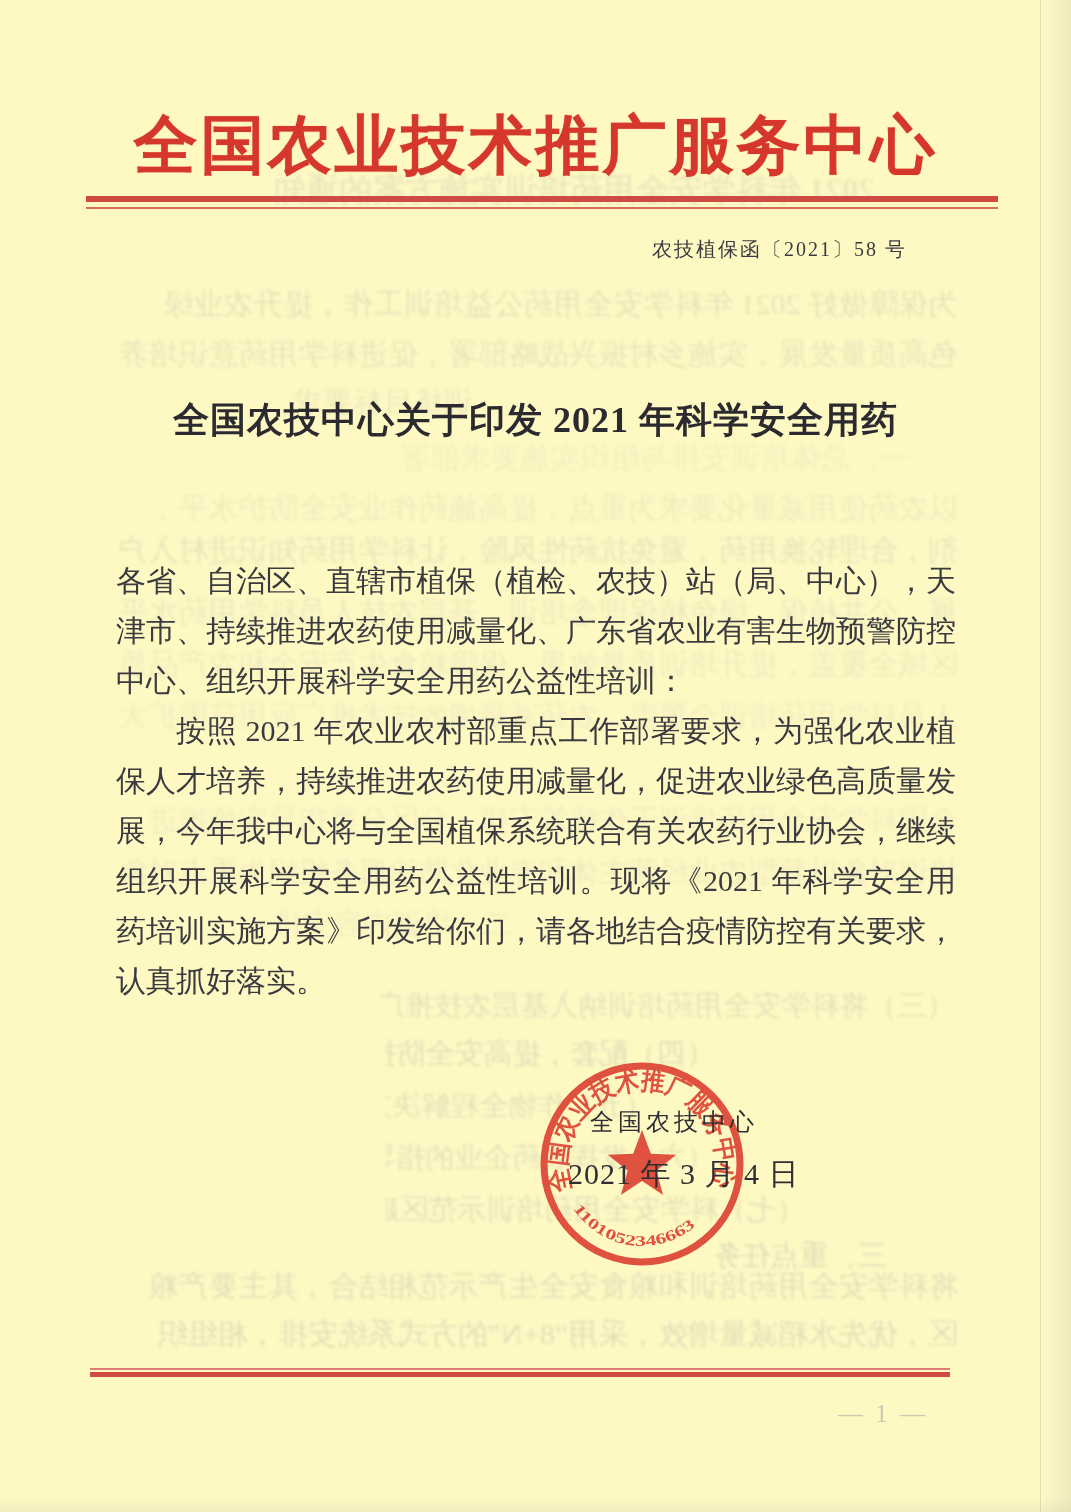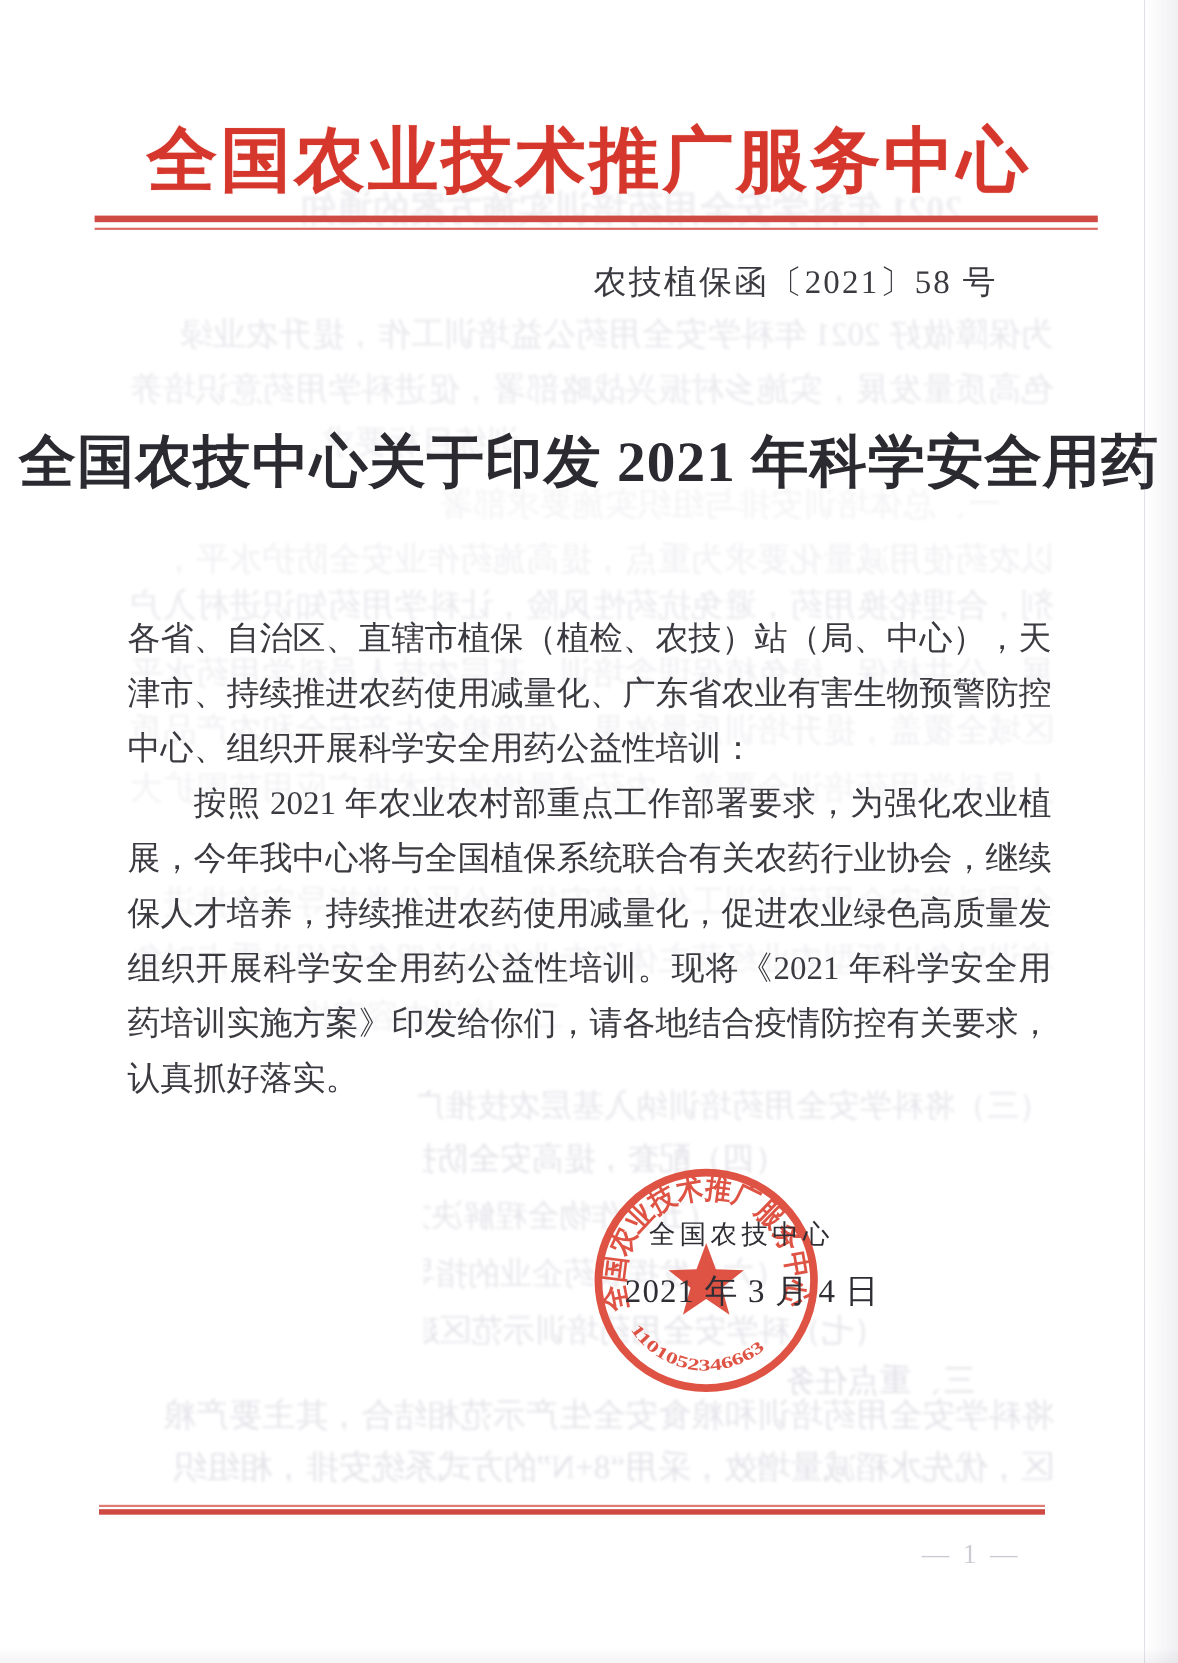--- a/index.html
+++ b/index.html
@@ -1,39 +1,39 @@
 <!DOCTYPE html>
 <html><head>
 <meta charset="utf-8">
 <style>
   html,body { margin:0; padding:0; background:#cfcdd6; }
   .page {
     position:relative; width:1071px; height:1512px; margin:0 auto;
-    background:#ffffff; overflow:hidden;
+    background:#fef9c3; overflow:hidden;
     font-family:"Liberation Serif","DejaVu Serif",serif;
   }
   
   .edge-right { position:absolute; top:0; right:0; width:30px; height:100%;
     background:linear-gradient(to right, rgba(110,105,135,0), rgba(110,105,135,0.10));
     border-left:1px solid rgba(110,105,135,0.10); }
   .edge-bottom { position:absolute; left:0; bottom:0; width:100%; height:14px;
     background:linear-gradient(to bottom, rgba(110,105,135,0), rgba(110,105,135,0.08)); }
 
   .header-title { position:absolute; top:102px; left:0; width:100%; text-align:center;
     font-size:64px; font-weight:bold; letter-spacing:3px; color:#d6372c;
     text-shadow:0 0 1px rgba(214,55,44,0.55); }
 
   .rule-thick-top { position:absolute; left:86px; top:196px; width:912px; height:6px; background:#cf4a42; }
   .rule-thin-top  { position:absolute; left:86px; top:207px; width:912px; height:2px; background:#da6a62; }
 
-  .doc-number { position:absolute; top:236px; right:164px; font-size:30px;
+  .doc-number { position:absolute; top:236px; right:164px; font-size:20px;
     color:#3b3a40; letter-spacing:2px; }
 
   .doc-title { position:absolute; top:392px; left:0; width:100%; text-align:center;
-    font-weight:bold; color:#2b2a30; font-size:52px; line-height:57px; letter-spacing:1px; }
+    font-weight:bold; color:#2b2a30; font-size:36px; line-height:57px; letter-spacing:1px; }
 
   .body-block { position:absolute; left:116px; top:556px; width:840px;
     font-size:30px; color:#3b3a40; }
   .line { height:50px; line-height:50px; text-align:justify; text-justify:inter-character; }
   .line.full { text-align-last:justify; }
   .line.partial { text-align-last:left; }
   .line.indent { text-indent:60px; }
   .line .b { font-weight:normal; }
 
   .seal { position:absolute; left:536px; top:1058px; width:212px; height:212px;
@@ -91,22 +91,22 @@
 
   <div class="doc-title">
     <div>全国农技中心关于印发 2021 年科学安全用药</div>
   </div>
 
   <div class="body-block" id="body-lines">
       <div class="line full"><span>各省、自治区、直辖市植保（植检、农技）站（局、中心），天</span></div>
       <div class="line full"><span>津市、持续推进农药使用减量化、广东省农业有害生物预警防控</span></div>
       <div class="line partial"><span>中心、组织开展科学安全用药公益性培训：</span></div>
       <div class="line full indent"><span>按照 2021 年农业农村部重点工作部署要求，为强化农业植</span></div>
+      <div class="line full"><span>保人才培养，持续推进农药使用减量化，促进农业绿色高质量发</span></div>
       <div class="line full"><span>展，今年我中心将与全国植保系统联合有关农药行业协会，继续</span></div>
-      <div class="line full"><span>保人才培养，持续推进农药使用减量化，促进农业绿色高质量发</span></div>
       <div class="line full"><span>组织开展科学安全用药公益性培训。现将《2021 年科学安全用</span></div>
       <div class="line full"><span>药培训实施方案》印发给你们，</span><span class="b">请各地结合疫情防控有关要求，</span></div>
       <div class="line partial"><span>认真抓好落实。</span></div>
     </div>
 
   <svg class="seal" viewBox="0 0 212 212">
     <circle cx="106" cy="106" r="98" fill="none" stroke="#dc4636" stroke-width="7"></circle>
     <polygon fill="#dc4636" points="106,72 114.82,95.86 140.24,96.87 120.27,112.64 127.16,137.12 106,123 84.84,137.12 91.73,112.64 71.76,96.87 97.18,95.86"></polygon>
     <path id="sealArc" d="M 35.5 131.65 A 75 75 0 1 1 176.5 131.65" fill="none"></path>
     <text font-size="27" font-weight="bold" fill="#dc4636">

